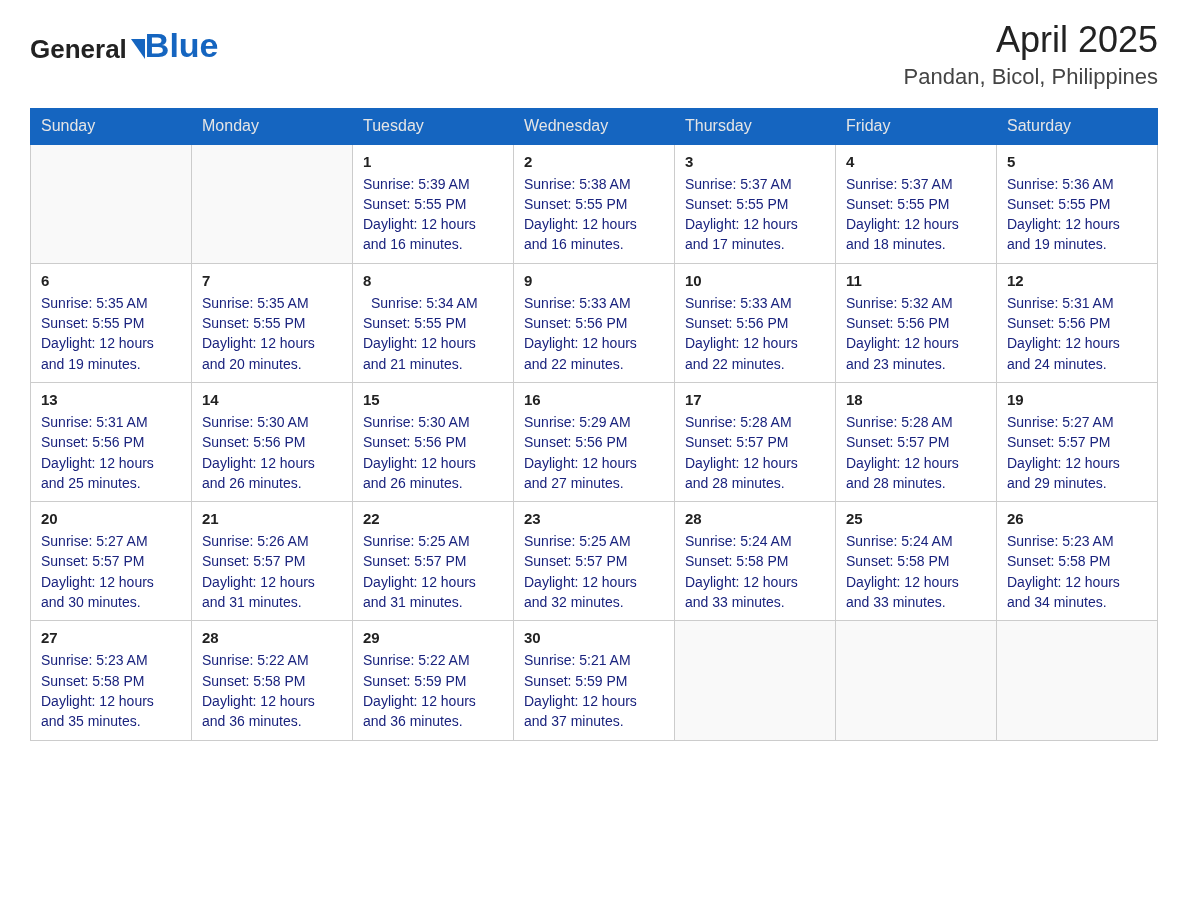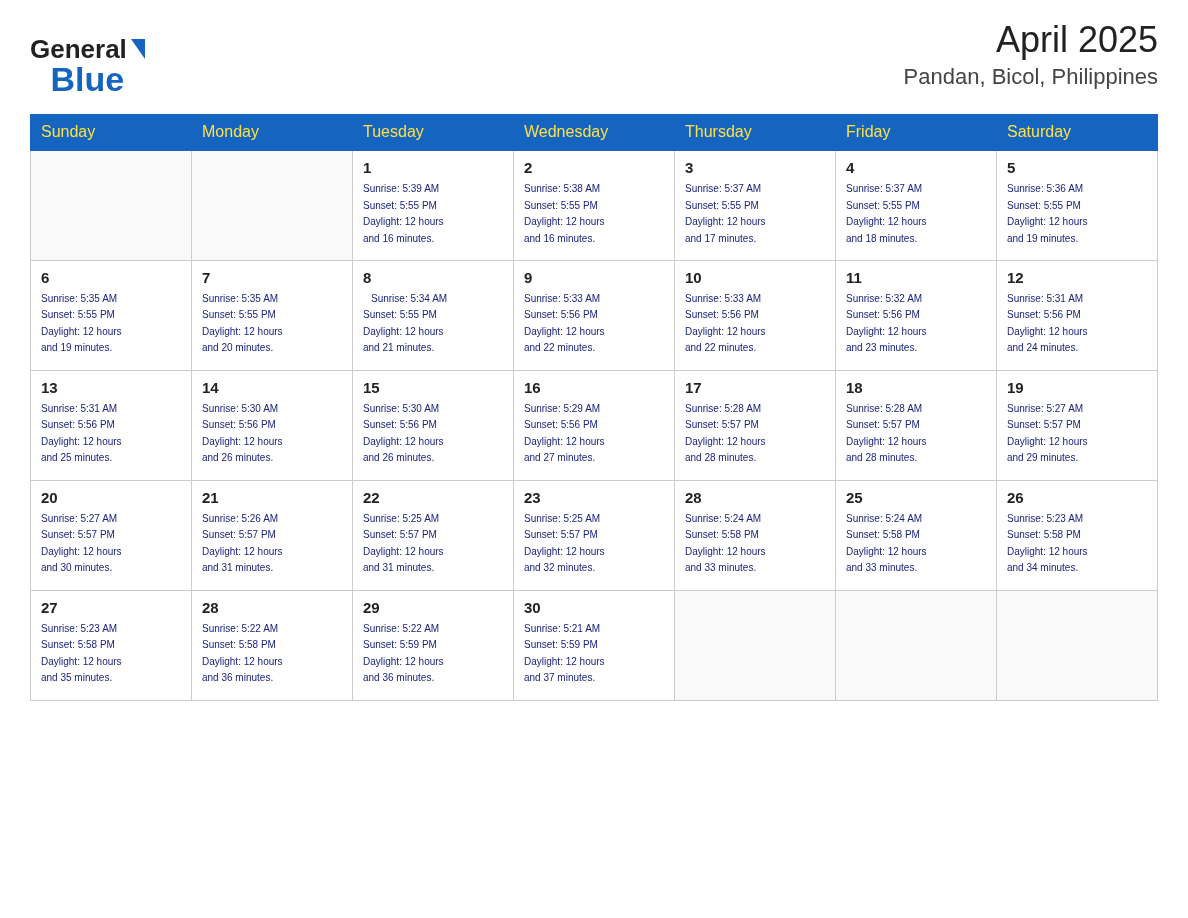--- a/index.html
+++ b/index.html
@@ -12,23 +12,23 @@
       padding: 20px 30px;
     }
     .header {
       display: flex;
       justify-content: space-between;
       align-items: flex-start;
       margin-bottom: 18px;
     }
     .logo {
       display: flex;
-      flex-direction: column;
-      align-items: center;
-      margin-top: 16px;
+      flex-direction: row;
+      align-items: flex-end;
+      margin-top: 8px;
     }
     .logo-general {
       font-size: 26px;
       font-weight: bold;
       color: #222;
       line-height: 1;
     }
     .logo-blue {
       font-size: 34px;
       font-weight: bold;
@@ -60,21 +60,21 @@
       color: #444;
       margin-top: 4px;
     }
     table {
       width: 100%;
       border-collapse: collapse;
       table-layout: fixed;
     }
     thead tr th {
       background-color: #1565c0;
-      color: #fde047;
+      color: #e5e5e5;
       font-size: 16px;
       font-weight: normal;
       padding: 8px 10px;
       text-align: left;
       border: 1px solid #1565c0;
     }
     tbody tr td {
       vertical-align: top;
       padding: 8px 10px;
       border: 1px solid #ccc;
@@ -85,21 +85,21 @@
     }
     tbody tr td .day-num {
       font-size: 15px;
       font-weight: bold;
       color: #222;
       display: block;
       margin-bottom: 4px;
     }
     tbody tr td .day-info {
       color: #1a237e;
-      font-size: 10px;
+      font-size: 14px;
       line-height: 1.45;
       text-align: center;
     }
     tbody tr td.empty {
       background: #f9f9f9;
     }
     tbody tr:first-child td {
       border-top: 2px solid #1565c0;
     }
     tbody tr td:first-child {

